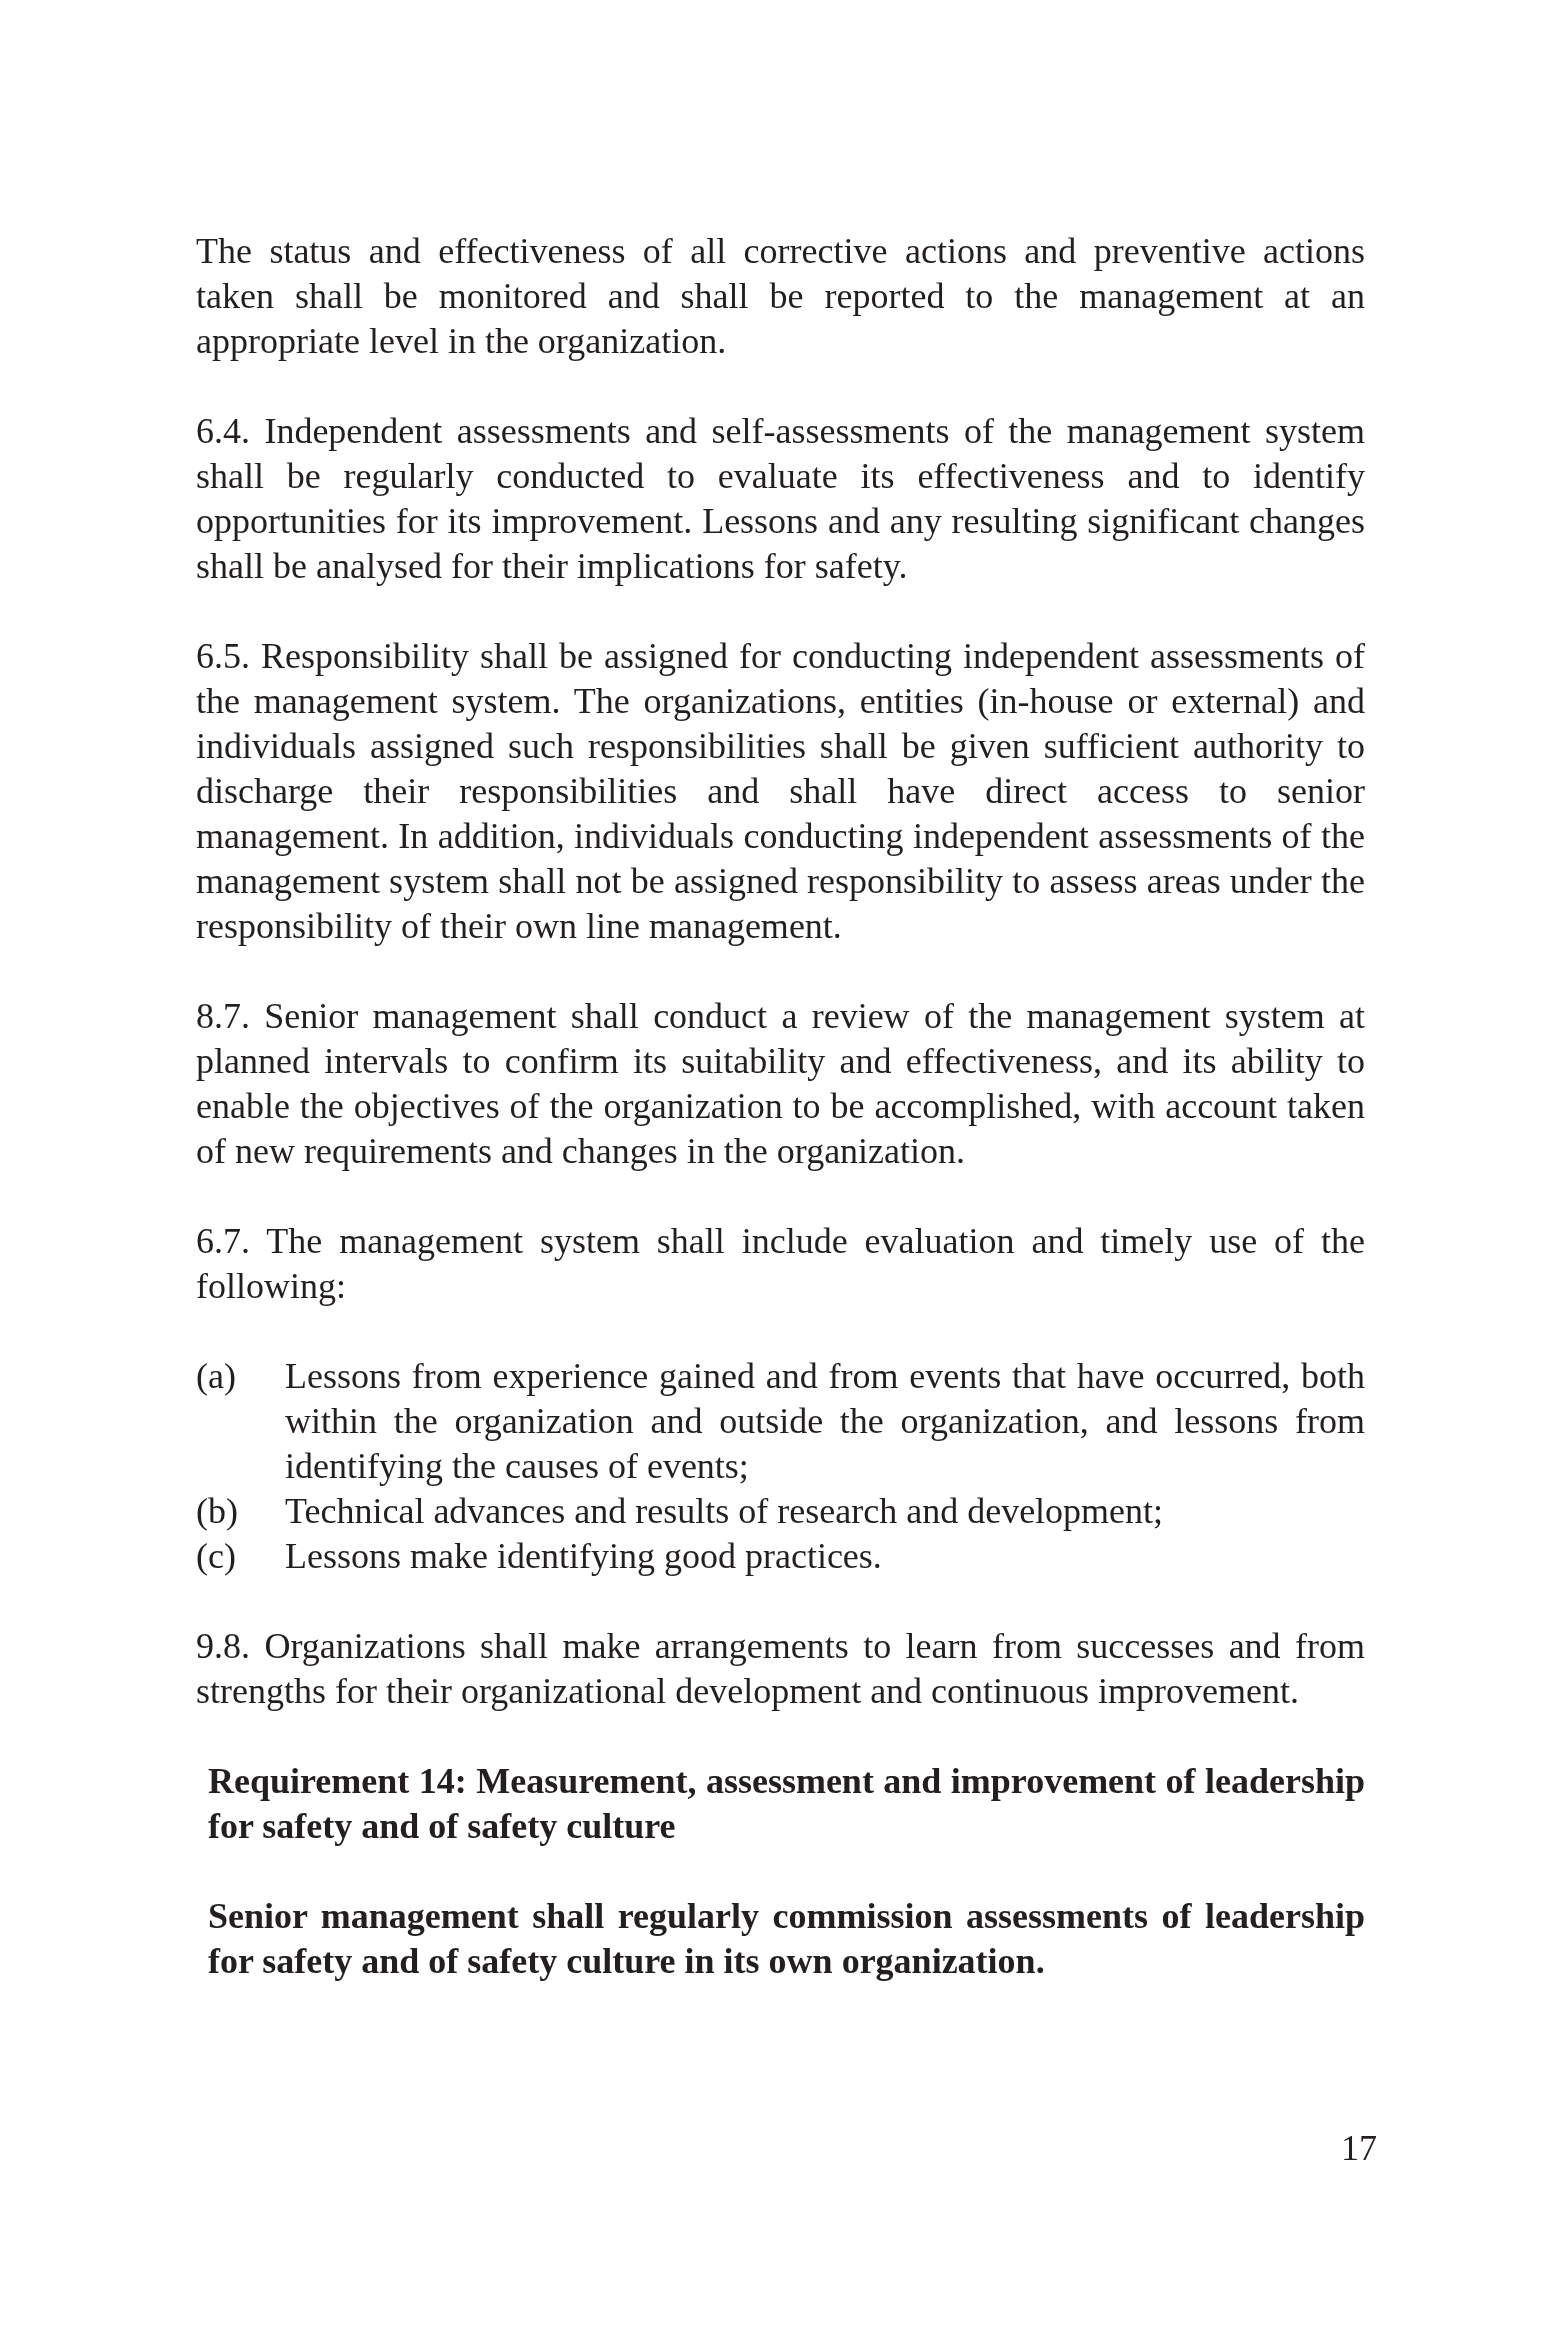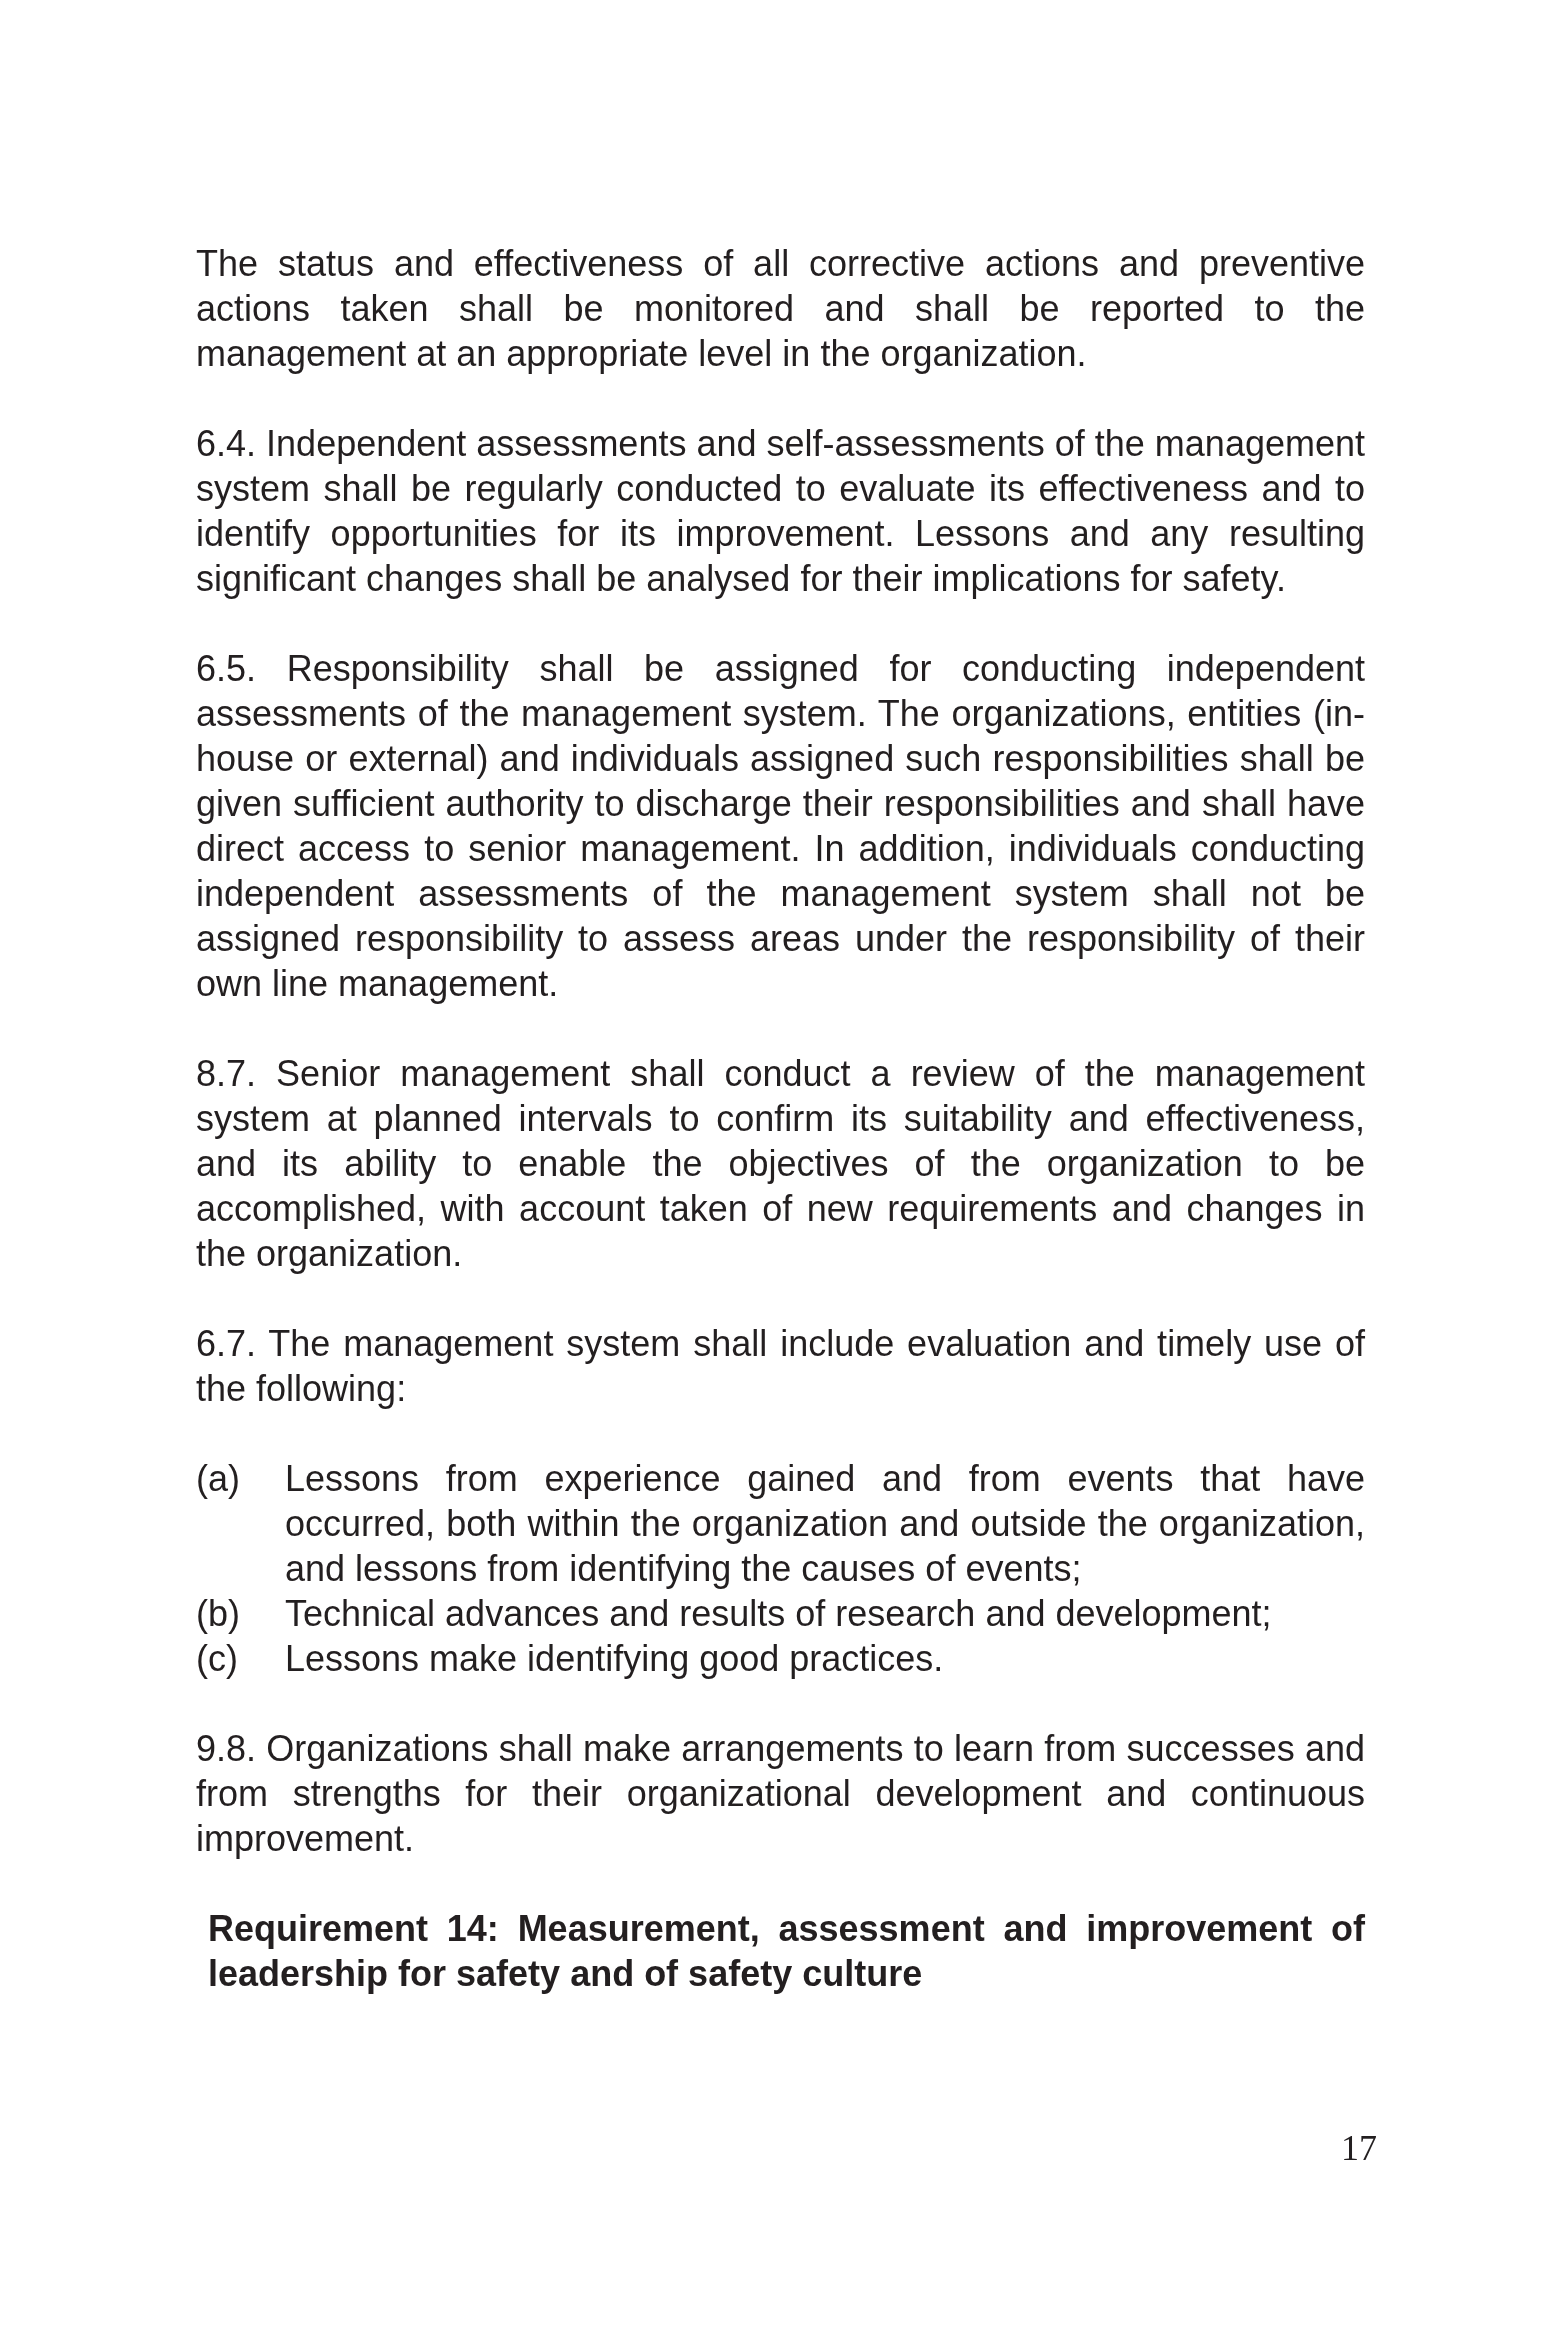--- a/index.html
+++ b/index.html
@@ -1,19 +1,19 @@
 <!DOCTYPE html>
 <html style="font-size:13.2px"><head>
 <meta charset="utf-8">
 <style>
   html, body { margin: 0; padding: 0; background: #ffffff; }
   body { width: 1561px; height: 2342px; position: relative; overflow: hidden; }
   .page {
-    position: absolute; left: 196px; top: 241px; width: 1169px;
-    font-family: Liberation Sans, sans-serif;
+    position: absolute; left: 196px; top: 229px; width: 1169px;
+    font-family: Liberation Serif, serif;
     font-size: 36px; line-height: 45px; color: #231f20;
   }
   .para { margin: 0 0 45px 0; text-align: justify; text-align-last: left; }
   .para .num { display: inline-block; }
   .list { margin: 0 0 45px 0; padding: 0; list-style: none; }
   .list-item { display: flex; margin: 0; }
   .list-label { width: 89px; flex: 0 0 89px; }
   .list-text { flex: 1; text-align: justify; text-align-last: left; }
   .bold { font-weight: bold; margin-left: 12px; }
   .page-number {
@@ -65,16 +65,17 @@
     </li>
   </ul>
 
   <p class="para">
     <span class="num">9.8.</span>
     <span>Organizations shall make arrangements to learn from successes and from strengths for their organizational development and continuous improvement.</span>
   </p>
 
   <p class="para bold">Requirement 14: Measurement, assessment and improvement of leadership for safety and of safety culture</p>
 
+  <p class="para bold">Senior management shall regularly commission assessments of leadership for safety and of safety culture in its own organization.</p>
 </div>
 
 <div class="page-number">17</div>
 
 
 </body></html>

